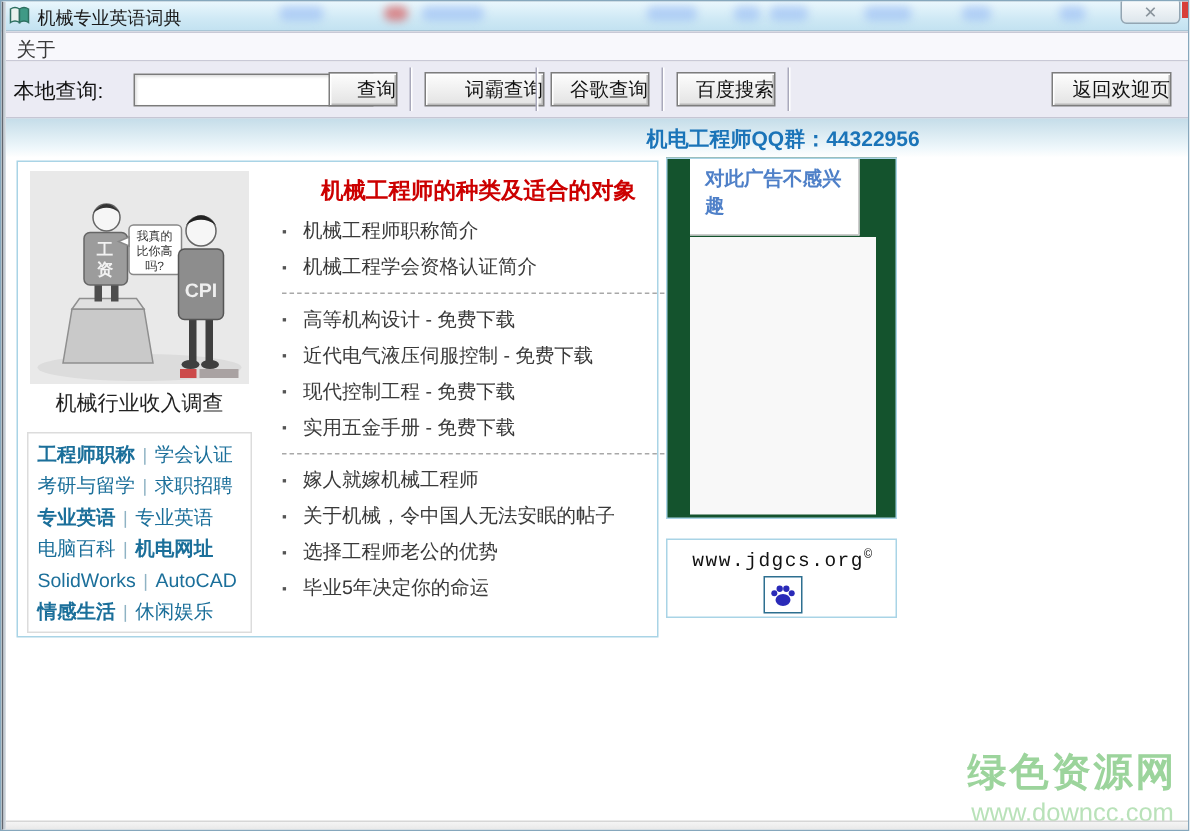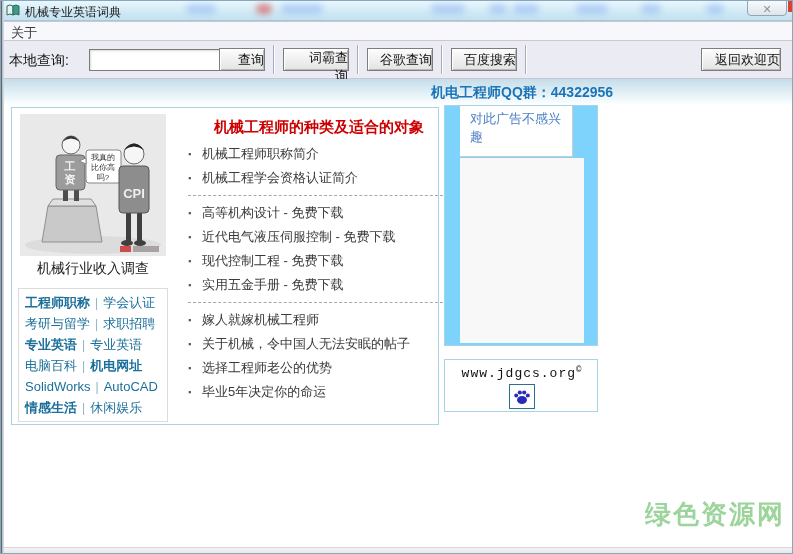--- a/index.html
+++ b/index.html
@@ -47,21 +47,21 @@
   .nav-row a { color:#1b6f9a; text-decoration:none; cursor:pointer; }
   .nav-row .b { font-weight:bold; }
   .nav-sep { color:#8fb3c4; margin:0 5px; font-size:12px; }
 
   .article { position:absolute; left:176px; top:10px; width:262px; }
   .article-title { text-align:center; font-size:15px; font-weight:bold; color:#cc0000; height:24px; }
   .item { line-height:24px; font-size:13px; color:#3a3a3a; white-space:nowrap; cursor:pointer; }
   .blt { display:inline-block; width:14px; color:#555; font-size:9px; vertical-align:1px; }
   .dashed { border-top:1px dashed #a8a8a8; margin:5px 2px 5px 0; height:0; }
 
-  .ad-panel { position:absolute; left:443px; top:0px; width:154px; height:241px; border:1px solid #a9d4e6; background:#7dd3fc; }
+  .ad-panel { position:absolute; left:443px; top:0px; width:154px; height:241px; border:1px solid #a9d4e6; background:#14532d;font-weight:bold; }
   .ad-label-box { position:absolute; left:15px; top:0; width:113px; height:51px; background:#fff; border-right:1px solid #cccccc; border-bottom:1px solid #cccccc; }
   .ad-label { padding:4px 0 0 10px; font-size:13px; color:#4f80c8; cursor:pointer; }
   .ad-gray { position:absolute; left:15px; top:52px; width:124px; height:185px; background:#f8f8f8; }
 
   .site-panel { position:absolute; left:443px; top:254px; width:154px; height:53px; border:1px solid #a9d4e6; background:#fff; }
   .site-url { position:absolute; left:0; top:5px; width:154px; text-align:center; font-family:"Liberation Mono","DejaVu Sans Mono",monospace; font-size:13px; color:#111; letter-spacing:1px; }
   .site-url sup { font-size:9px; color:#222; }
   .paw-box { position:absolute; left:64px; top:24px; width:26px; height:25px; border:1px solid #2d6f90; background:#fff; display:flex; align-items:center; justify-content:center; cursor:pointer; }
 
   .watermark { position:absolute; left:640px; top:392px; width:148px; text-align:center; pointer-events:none; }
@@ -99,21 +99,21 @@
 
   <div class="menubar">
     <span class="menu-item">关于</span>
   </div>
 
   <div class="toolbar">
     <span class="tb-label">本地查询:</span>
     <input class="tb-input" type="text" value="" style="">
     <button class="tb-btn" style="left:218px;width:46px;">查询</button>
     <span class="tb-sep" style="left:272px;"></span>
-    <button class="tb-btn" style="left:282px;width:66px;padding-left:24px;">词霸查询</button>
+    <button class="tb-btn" style="left:282px;width:80px;padding-left:24px;">词霸查询</button>
     <span class="tb-sep" style="left:356px;"></span>
     <button class="tb-btn" style="left:366px;width:66px;">谷歌查询</button>
     <span class="tb-sep" style="left:440px;"></span>
     <button class="tb-btn" style="left:450px;width:66px;">百度搜索</button>
     <span class="tb-sep" style="left:524px;"></span>
     <button class="tb-btn" style="left:700px;width:80px;">返回欢迎页</button>
   </div>
 
   <div class="band">
     <span class="qq-text">机电工程师QQ群：44322956</span>
@@ -208,17 +208,18 @@
           <circle cx="3.2" cy="7.5" r="2" fill="#2a2ab8"></circle>
           <circle cx="6.8" cy="4.5" r="2.1" fill="#2a2ab8"></circle>
           <circle cx="11.2" cy="4.5" r="2.1" fill="#2a2ab8"></circle>
           <circle cx="14.8" cy="7.5" r="2" fill="#2a2ab8"></circle>
         </svg>
       </div>
     </div>
 
     <div class="watermark">
       <div class="wm-name">绿色资源网</div>
+      <div class="wm-url">www.downcc.com</div>
     </div>
   </div>
 
   <div class="bottombar"></div>
 </div>
 
 </body></html>

